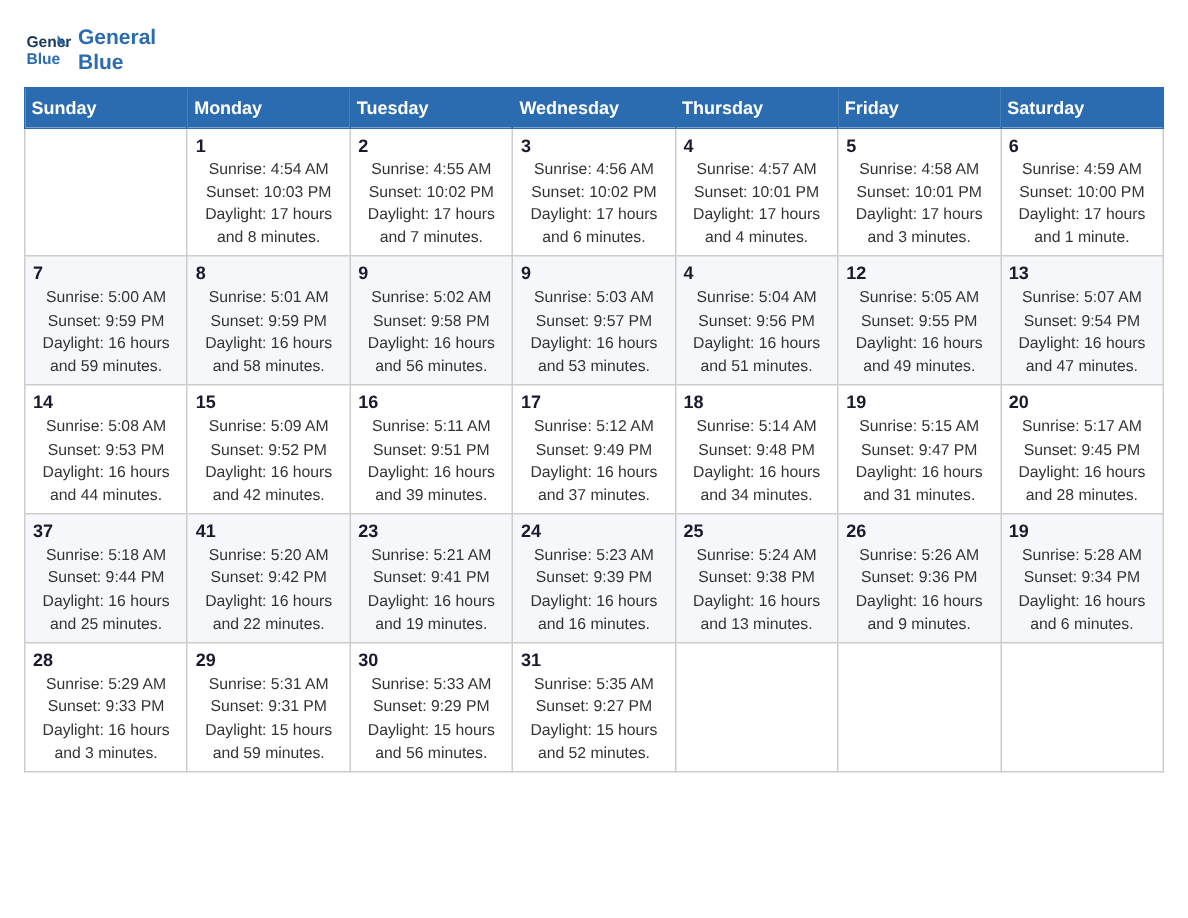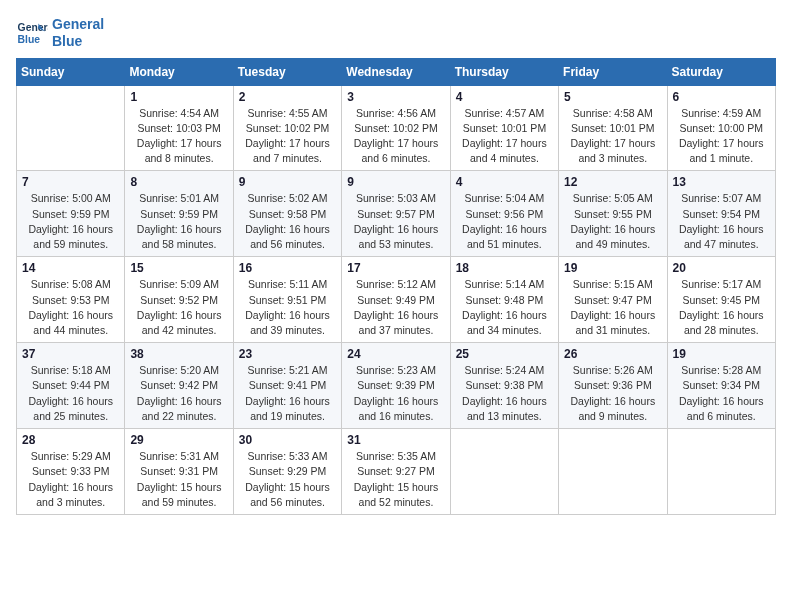--- a/index.html
+++ b/index.html
@@ -211,21 +211,21 @@
           <div class="day-number">20</div>
           <div class="day-info">Sunrise: 5:17 AM<br>Sunset: 9:45 PM<br>Daylight: 16 hours<br>and 28 minutes.</div>
         </td>
       </tr>
       <tr>
         <td>
           <div class="day-number">37</div>
           <div class="day-info">Sunrise: 5:18 AM<br>Sunset: 9:44 PM<br>Daylight: 16 hours<br>and 25 minutes.</div>
         </td>
         <td>
-          <div class="day-number">38</div>
+          <div class="day-number">41</div>
           <div class="day-info">Sunrise: 5:20 AM<br>Sunset: 9:42 PM<br>Daylight: 16 hours<br>and 22 minutes.</div>
         </td>
         <td>
           <div class="day-number">23</div>
           <div class="day-info">Sunrise: 5:21 AM<br>Sunset: 9:41 PM<br>Daylight: 16 hours<br>and 19 minutes.</div>
         </td>
         <td>
           <div class="day-number">24</div>
           <div class="day-info">Sunrise: 5:23 AM<br>Sunset: 9:39 PM<br>Daylight: 16 hours<br>and 16 minutes.</div>
         </td>

